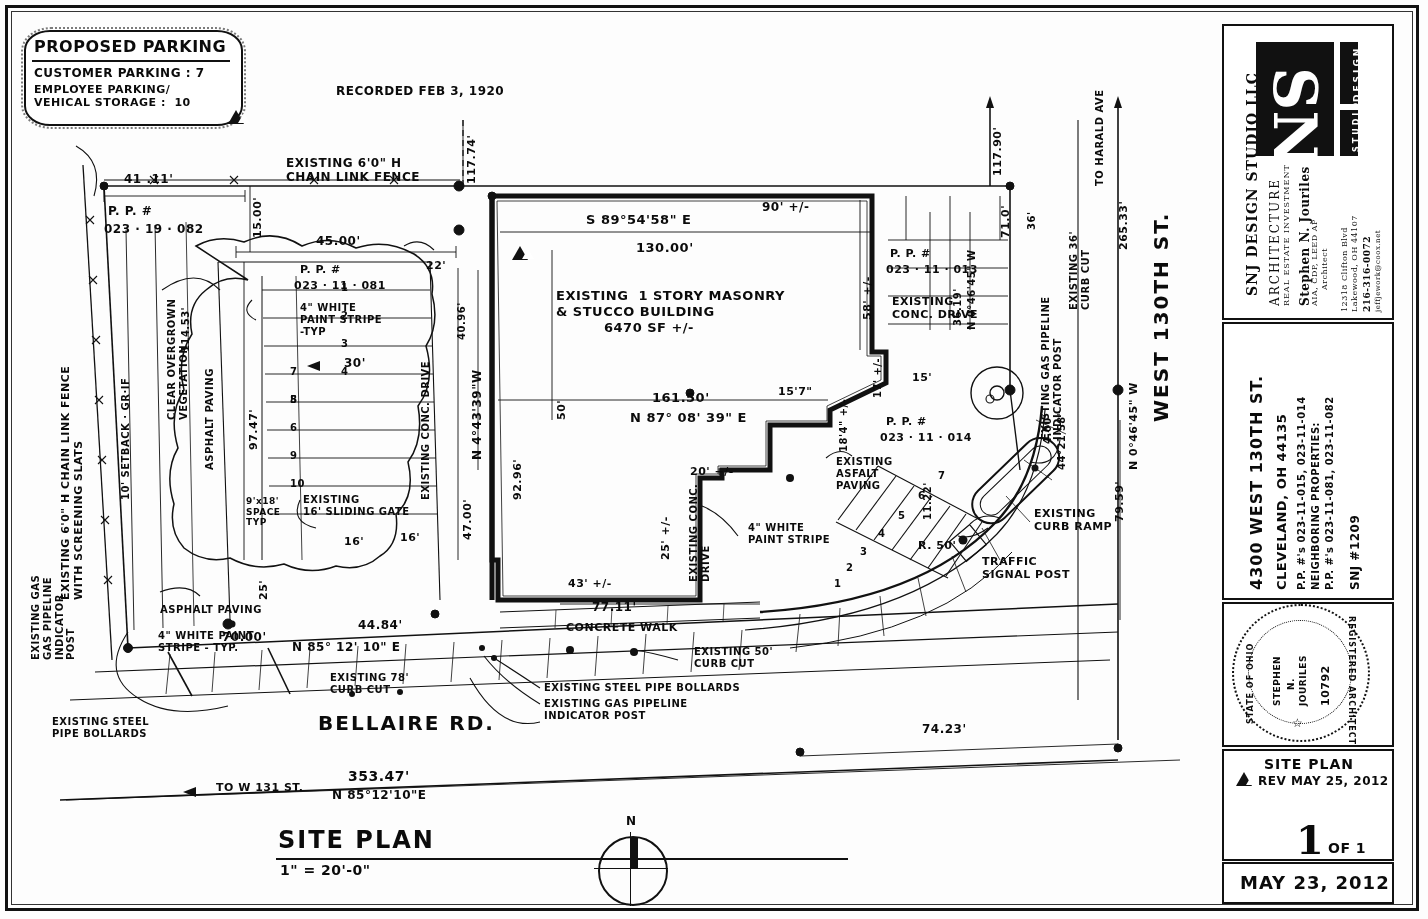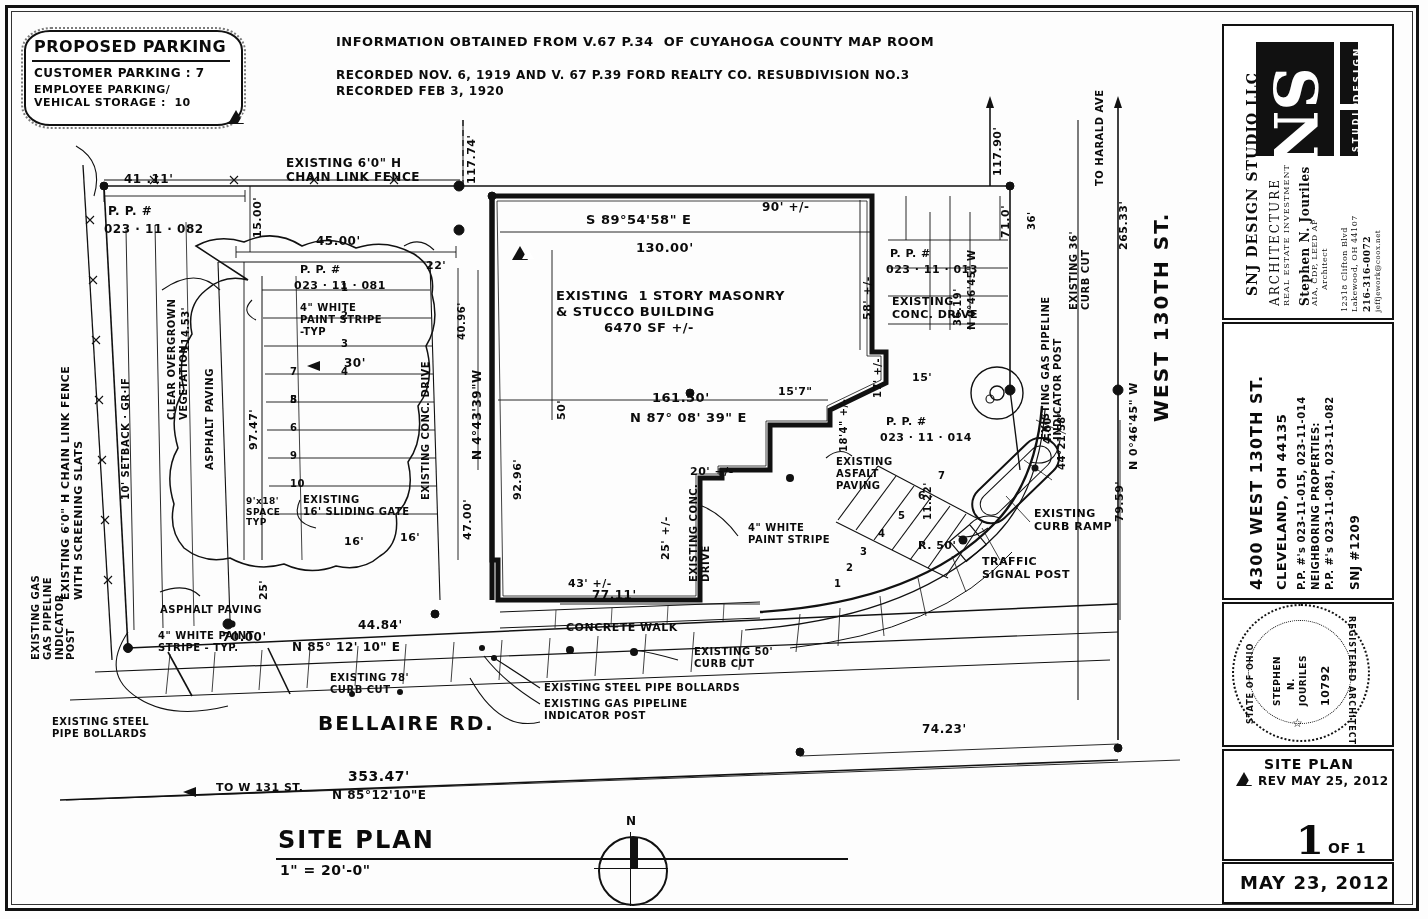--- a/index.html
+++ b/index.html
@@ -313,22 +313,20 @@
   <div class="cloud" style="left:24px;top:30px;width:215px;height:92px;"></div>
   <div class="hw s16" style="left:34px;top:38px;">PROPOSED PARKING</div>
   <div class="ln h2" style="left:32px;top:60px;width:198px;"></div>
   <div class="hw s12" style="left:34px;top:66px;">CUSTOMER PARKING : 7</div>
   <div class="hw s11" style="left:34px;top:84px;">EMPLOYEE PARKING/</div>
   <div class="hw s11" style="left:34px;top:97px;">VEHICAL STORAGE :  10</div>
   <div class="revtri" style="left:228px;top:110px;">
     <div class="revtri-in"></div>
   </div>
 
-  <div class="hw s13" style="left:336px;top:34px;">INFORMATION OBTAINED FROM V.67 P.34  OF CUYAHOGA COUNTY MAP ROOM</div>
-  <div class="hw s12" style="left:336px;top:68px;">RECORDED NOV. 6, 1919 AND V. 67 P.39 FORD REALTY CO. RESUBDIVISION NO.3</div>
   <div class="hw s12" style="left:336px;top:84px;">RECORDED FEB 3, 1920</div>
 
   <div class="hw s13" style="left:556px;top:288px;">EXISTING  1 STORY MASONRY</div>
   <div class="hw s13" style="left:556px;top:304px;">&amp; STUCCO BUILDING</div>
   <div class="hw s13" style="left:556px;top:320px;margin-left:48px;">6470 SF +/-</div>
 
   <div class="hw s13" style="left:586px;top:212px;">S 89°54'58" E</div>
   <div class="hw s13" style="left:636px;top:240px;">130.00'</div>
   <div class="hw s12" style="left:762px;top:200px;">90' +/-</div>
 
@@ -342,21 +340,21 @@
   <div class="hw s10 r90" style="left:952px;top:326px;">36.19'</div>
 
   <div class="hw s13" style="left:652px;top:390px;">161.50'</div>
   <div class="hw s13" style="left:630px;top:410px;">N 87° 08' 39" E</div>
   <div class="hw s11" style="left:778px;top:386px;">15'7"</div>
   <div class="hw s10 r90" style="left:872px;top:398px;">17' +/-</div>
   <div class="hw s10 r90" style="left:838px;top:452px;">18'4" +/-</div>
   <div class="hw s11" style="left:690px;top:466px;">20' +/-</div>
   <div class="hw s11 r90" style="left:660px;top:560px;">25' +/-</div>
   <div class="hw s11" style="left:568px;top:578px;">43' +/-</div>
-  <div class="hw s12" style="left:592px;top:588px;">77.11'</div>
+  <div class="hw s12" style="left:592px;top:600px;">77.11'</div>
 
   <div class="hw s11" style="left:912px;top:372px;">15'</div>
   <div class="hw s10 r90" style="left:922px;top:520px;">11.22'</div>
   <div class="hw s11" style="left:918px;top:540px;">R. 50'</div>
   <div class="hw s10 r90" style="left:1042px;top:444px;">4.00'</div>
   <div class="hw s10 r90" style="left:1056px;top:470px;">44°21'58"</div>
 
   <div class="hw s11 r90" style="left:1118px;top:250px;">265.33'</div>
   <div class="hw s11 r90" style="left:1128px;top:470px;">N 0°46'45" W</div>
   <div class="hw s11 r90" style="left:1114px;top:522px;">79.59'</div>
@@ -378,21 +376,21 @@
   <div class="hw s11" style="left:426px;top:260px;">22'</div>
   <div class="hw s12" style="left:344px;top:356px;">30'</div>
   <div class="hw s11" style="left:344px;top:536px;">16'</div>
   <div class="hw s11" style="left:400px;top:532px;">16'</div>
   <div class="hw s11 r90" style="left:258px;top:600px;">25'</div>
   <div class="hw s12" style="left:222px;top:630px;">70.00'</div>
   <div class="hw s10 r90" style="left:180px;top:352px;">114.53'</div>
   <div class="hw s10 r90" style="left:1026px;top:230px;">36'</div>
 
   <div class="hw s12" style="left:108px;top:204px;">P. P. #</div>
-  <div class="hw s12" style="left:104px;top:222px;">023 · 11 · 082</div>
+  <div class="hw s12" style="left:104px;top:222px;">023 · 19 · 082</div>
 
   <div class="hw s11" style="left:300px;top:264px;">P. P. #</div>
   <div class="hw s11" style="left:294px;top:280px;">023 · 11 · 081</div>
 
   <div class="hw s11" style="left:890px;top:248px;">P. P. #</div>
   <div class="hw s11" style="left:886px;top:264px;">023 · 11 · 013</div>
 
   <div class="hw s11" style="left:886px;top:416px;">P. P. #</div>
   <div class="hw s11" style="left:880px;top:432px;">023 · 11 · 014</div>
 

